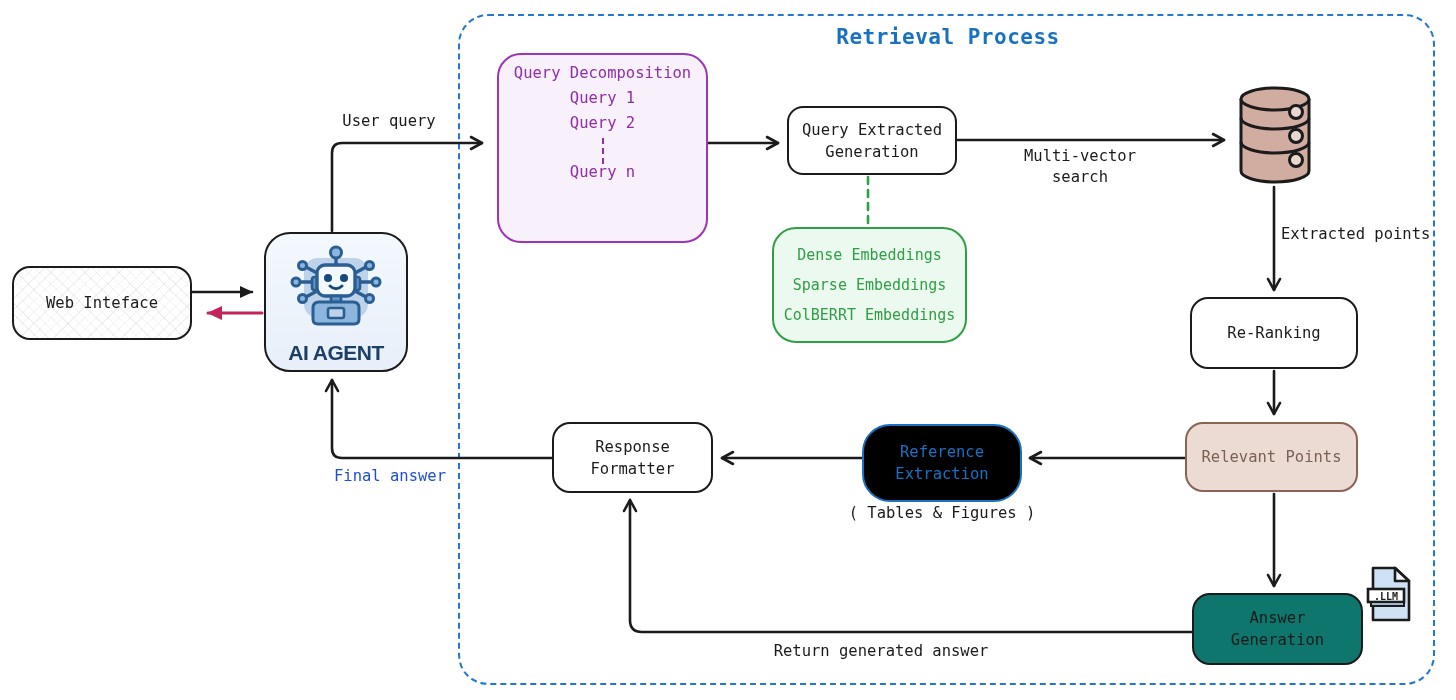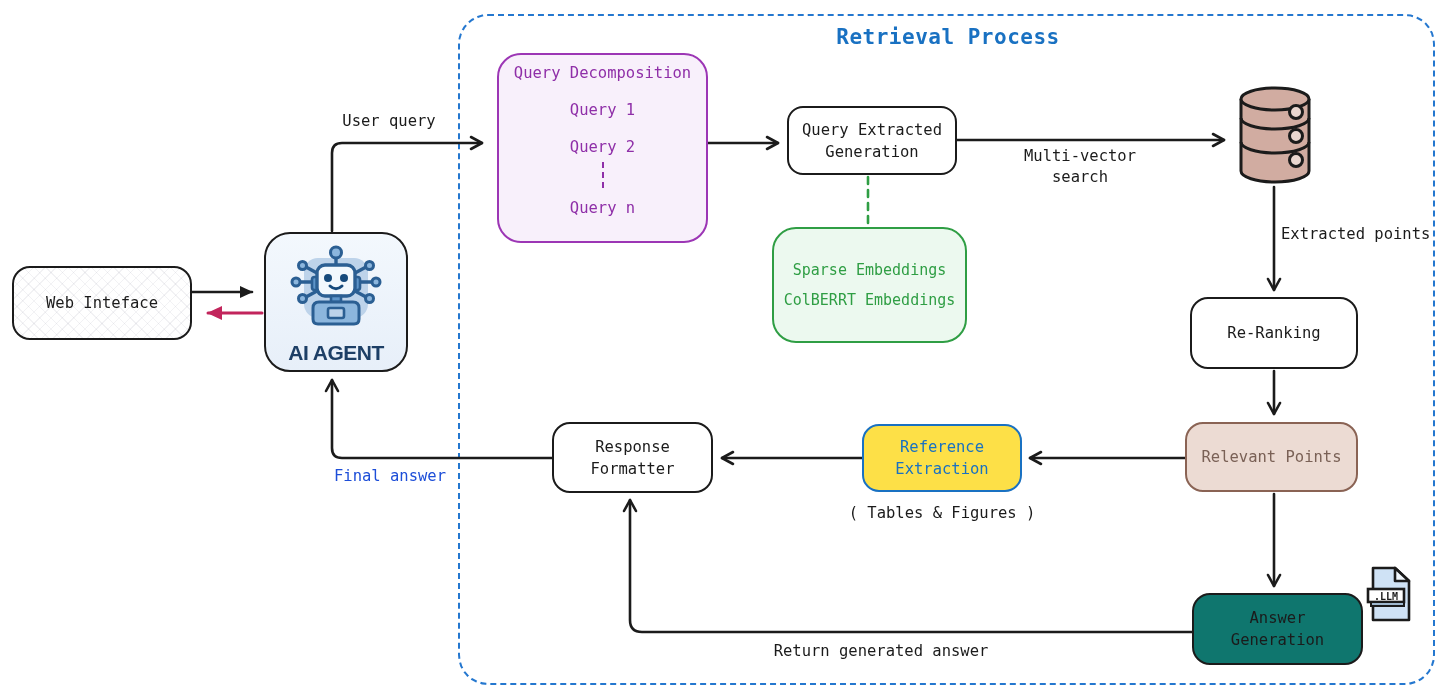--- a/index.html
+++ b/index.html
@@ -41,41 +41,41 @@
     background:linear-gradient(180deg,#f3f8fd 0%,#e7eff9 100%);
     justify-content:flex-start; padding-top:8px;
   }
   .ai-label { font-family:"Liberation Sans", sans-serif; font-weight:bold; font-size:21px; color:#1d3f66; letter-spacing:-0.5px; margin-top:-2px; }
 
   .qd-box {
     left:497px; top:53px; width:211px; height:190px; border-radius:24px;
     border-color:#9c36b5; background:#f8f0fb; color:#8f2fa8;
     justify-content:flex-start; padding-top:7px;
   }
-  .qd-item { margin-top:15px; }
+  .qd-item { margin-top:3px; }
   .qd-dash { width:0; height:26px; border-left:2.6px dashed #8f2fa8; margin-top:4px; margin-bottom:-6px; }
 
   .qeg-box { left:787px; top:106px; width:170px; height:69px; border-radius:16px; }
 
   .green-box {
     left:772px; top:227px; width:195px; height:116px; border-radius:24px;
     border-color:#2f9e44; background:#ecf9ef; color:#2f9e44;
     font-size:15px; line-height:30px;
   }
 
   .rr-box { left:1190px; top:297px; width:168px; height:72px; }
 
   .rp-box {
     left:1185px; top:422px; width:173px; height:70px;
     border-color:#8a6354; background:#ecdbd3; color:#7a6156;
   }
 
   .re-box {
-    left:862px; top:424px; width:160px; height:68px; border-radius:17px;
-    border-color:#1971c2; background:#fde047; color:#1971c2;
+    left:862px; top:424px; width:160px; height:78px; border-radius:28px;
+    border-color:#1971c2; background:#000000; color:#1971c2;
   }
 
   .rf-box { left:552px; top:422px; width:161px; height:71px; }
 
   .ag-box { left:1192px; top:593px; width:171px; height:72px; background:#0f766e; }
 
   
   .lbl { z-index:2; font-size:15.5px; line-height:21px; text-align:center; color:#1b1b1b; }
   .lbl-user-query   { left:330px; top:111px; width:118px; }
   .lbl-multi-vector { left:1000px; top:146px; width:160px; }
@@ -172,20 +172,21 @@
     <span class="qd-dash"></span>
     <span class="qd-item">Query n</span>
   </div>
 
   <div class="abs node qeg-box">
     <span>Query Extracted</span>
     <span>Generation</span>
   </div>
 
   <div class="abs node green-box">
+    <span>Dense Embeddings</span>
     <span>Sparse Embeddings</span>
     <span>ColBERRT Embeddings</span>
   </div>
 
   <div class="abs icon-wrap db-icon">
     <svg width="80" height="100" viewBox="0 0 80 100">
       <path d="M6,14 L6,86 A34,11 0 0 0 74,86 L74,14" fill="#d1aca1" stroke="#1b1b1b" stroke-width="3"></path>
       <ellipse cx="40" cy="14" rx="34" ry="11" fill="#d1aca1" stroke="#1b1b1b" stroke-width="3"></ellipse>
       <path d="M6,33 A34,11 0 0 0 74,33" fill="none" stroke="#1b1b1b" stroke-width="3"></path>
       <path d="M6,57 A34,11 0 0 0 74,57" fill="none" stroke="#1b1b1b" stroke-width="3"></path>

